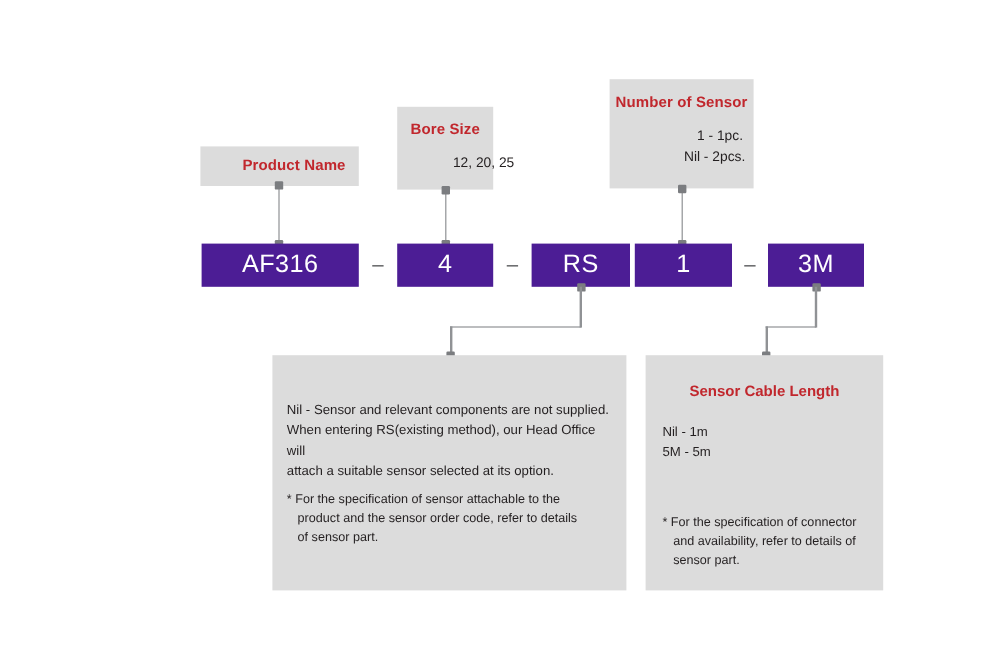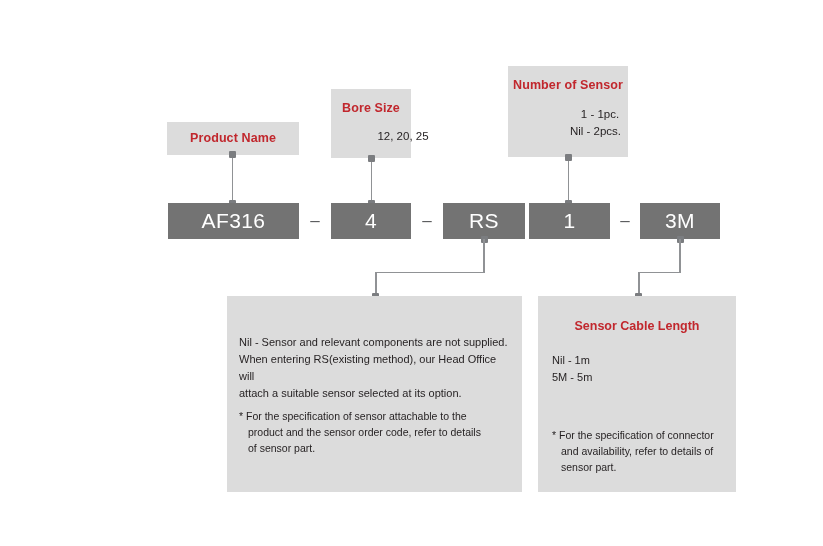--- a/index.html
+++ b/index.html
@@ -79,21 +79,21 @@
   }
   .note-first {
     display: block;
     text-indent: -9px;
     padding-left: 9px;
   }
 
   
   .code-bar {
     position: absolute;
-    background: #737373;
+    background: #4c1d95;
     color: #ffffff;
     display: flex;
     align-items: center;
     justify-content: center;
     font-size: 21px;
     font-weight: normal;
     letter-spacing: 0.4px;
   }
   .dash {
     position: absolute;
@@ -121,21 +121,21 @@
     background: #7b7d80;
     border-radius: 1px;
   }
 </style>
 </head>
 <body>
 
 <div id="canvas">
 
   <div class="info-box" style="left:167px; top:122px; width:132px; height:33px;">
-    <div class="info-title abs" style="left:0; top:9px; width:132px;">Product Name</div>
+    <div class="info-title abs" style="left:0; top:9px; width:132px;padding-left:12px;">Product Name</div>
   </div>
 
   <div class="info-box" style="left:331px; top:89px; width:80px; height:69px;">
     <div class="info-title abs" style="left:0; top:12px; width:80px;">Bore Size</div>
     <div class="info-line abs" style="left:0; top:39px; width:80px;">12, 20, 25</div>
   </div>
 
   <div class="info-box" style="left:508px; top:66px; width:120px; height:91px;">
     <div class="info-title abs" style="left:0; top:12px; width:120px;">Number of Sensor</div>
     <div class="info-line abs" style="left:0; top:40px; width:120px;">1 - 1pc.</div>

